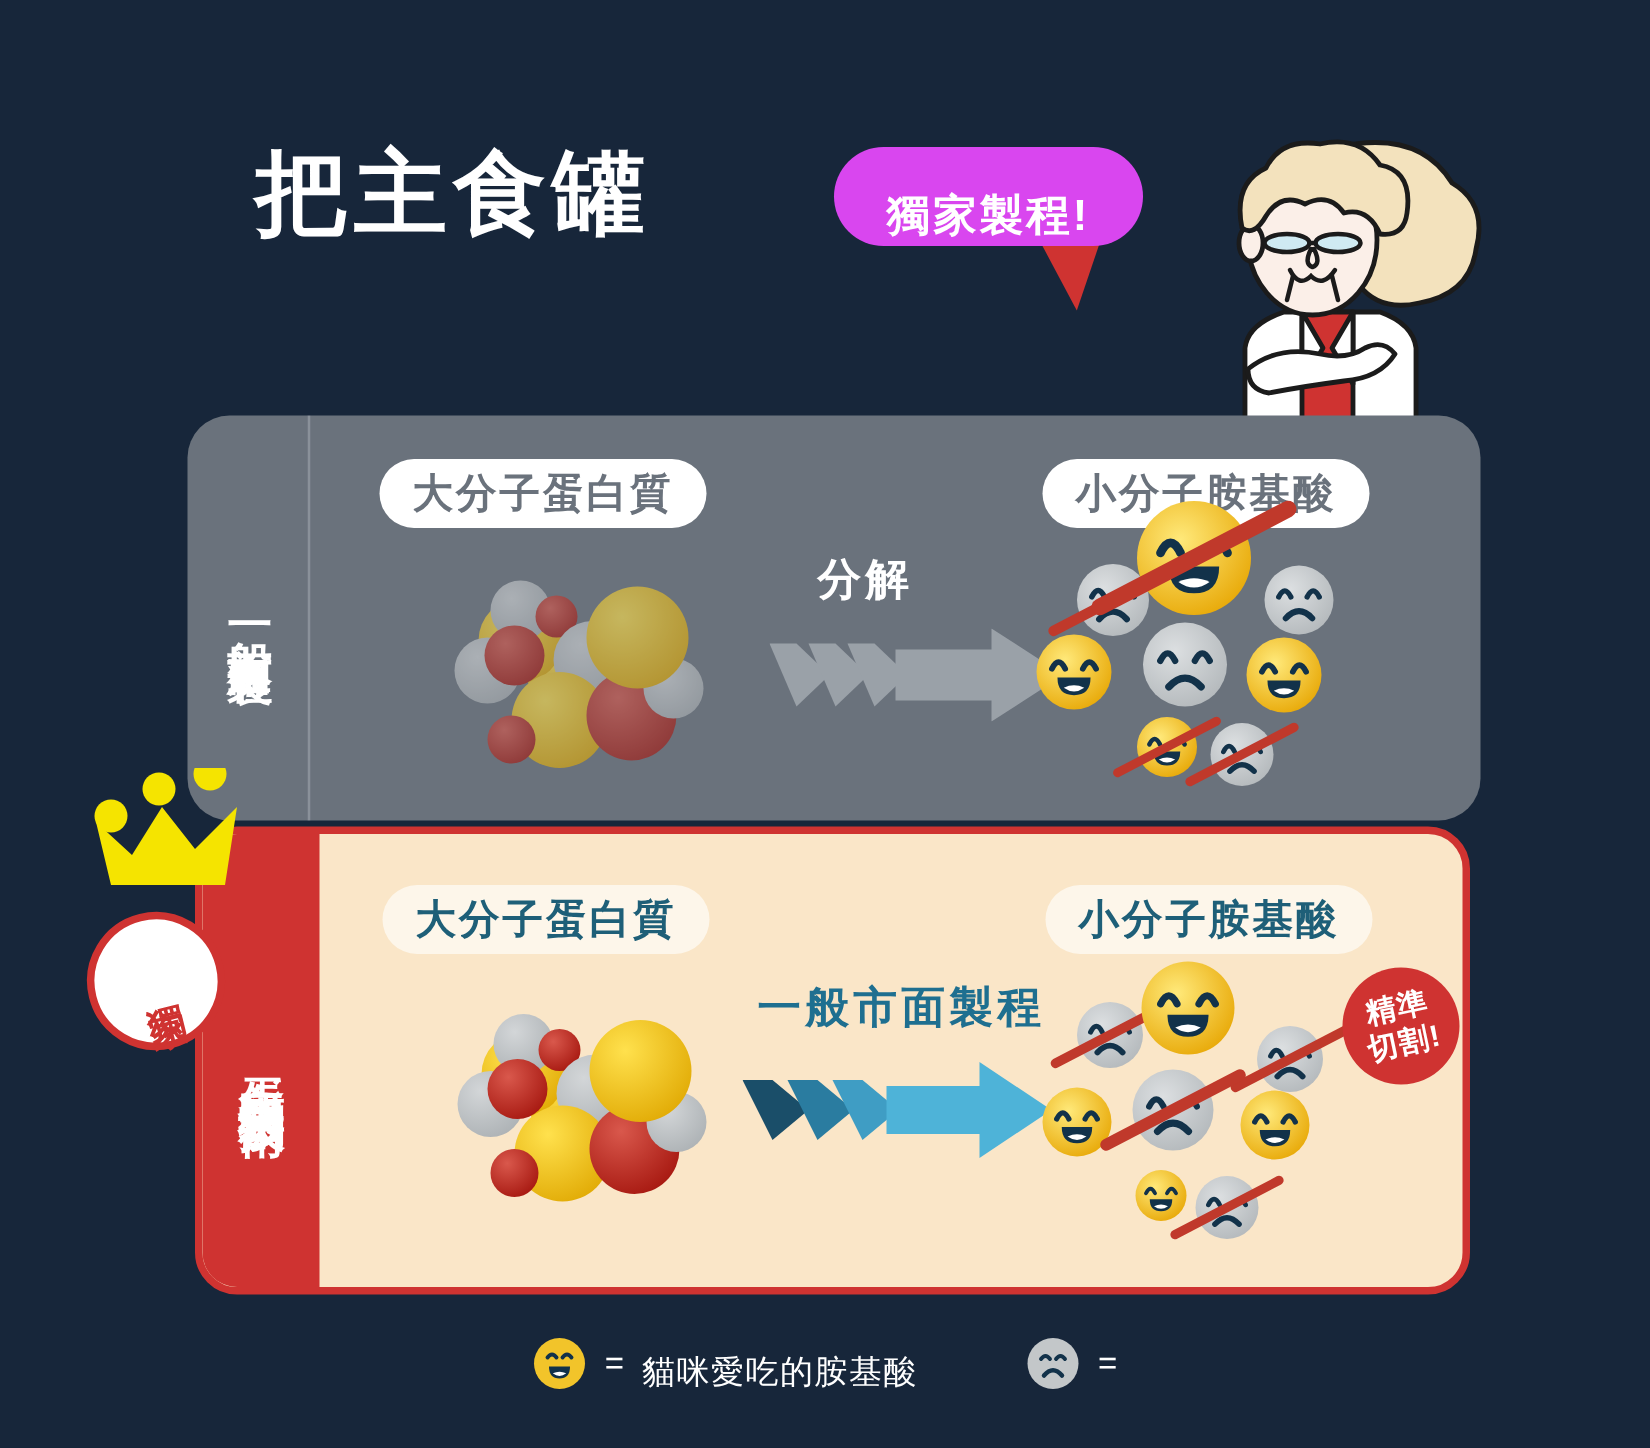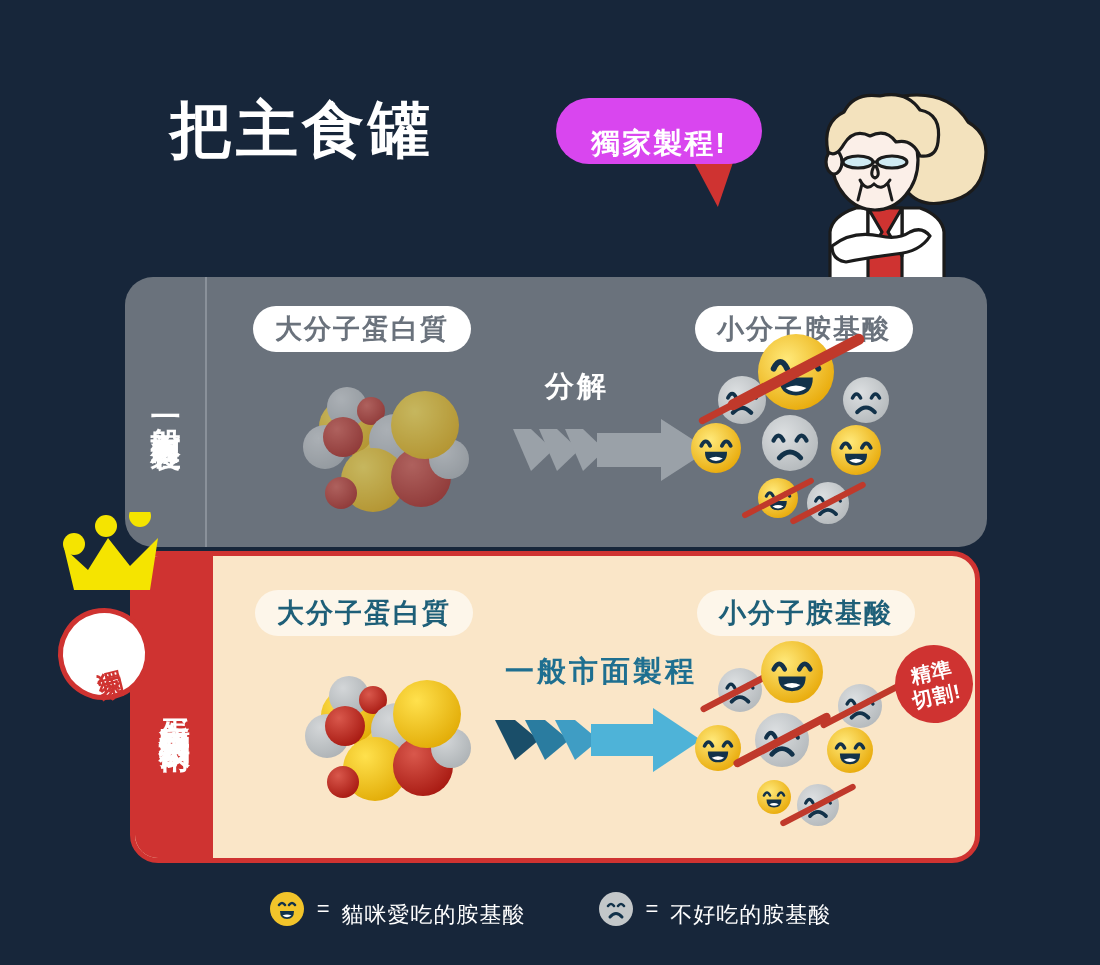--- a/index.html
+++ b/index.html
@@ -562,17 +562,16 @@
       <span class="legend-text">貓咪愛吃的胺基酸</span>
     </div>
     <div class="legend-item">
       <svg width="36" height="36" viewBox="0 0 36 36">
         <circle cx="18" cy="18" r="17" fill="#c3c7c9"></circle>
         <path d="M10 15 Q13 11 16 15" stroke="#12324a" stroke-width="2.6" fill="none" stroke-linecap="round"></path>
         <path d="M20 15 Q23 11 26 15" stroke="#12324a" stroke-width="2.6" fill="none" stroke-linecap="round"></path>
         <path d="M12 26 Q18 19 24 26" stroke="#12324a" stroke-width="3" fill="none" stroke-linecap="round"></path>
       </svg>
       <span class="legend-eq">=</span>
-      <span class="legend-text">不好吃的胺基酸</span>
     </div>
   </div>
 
 </div>
 
 </body></html>

